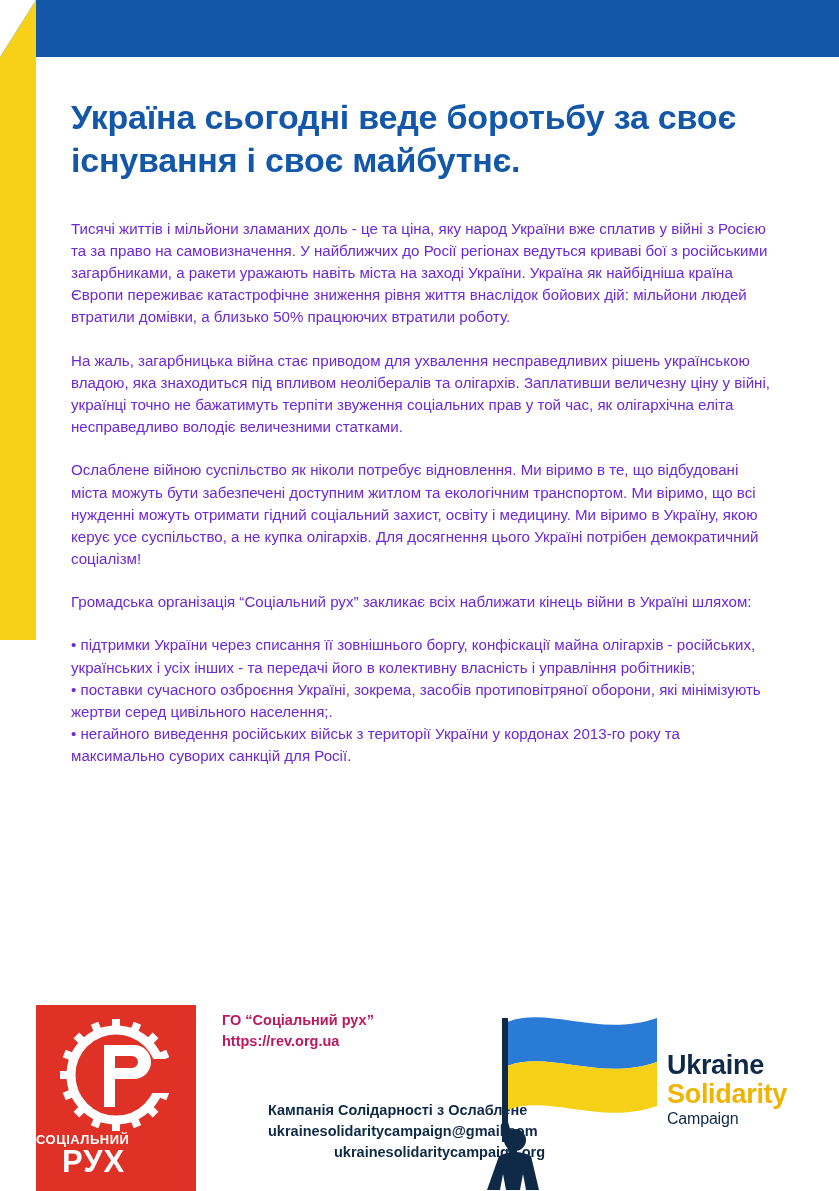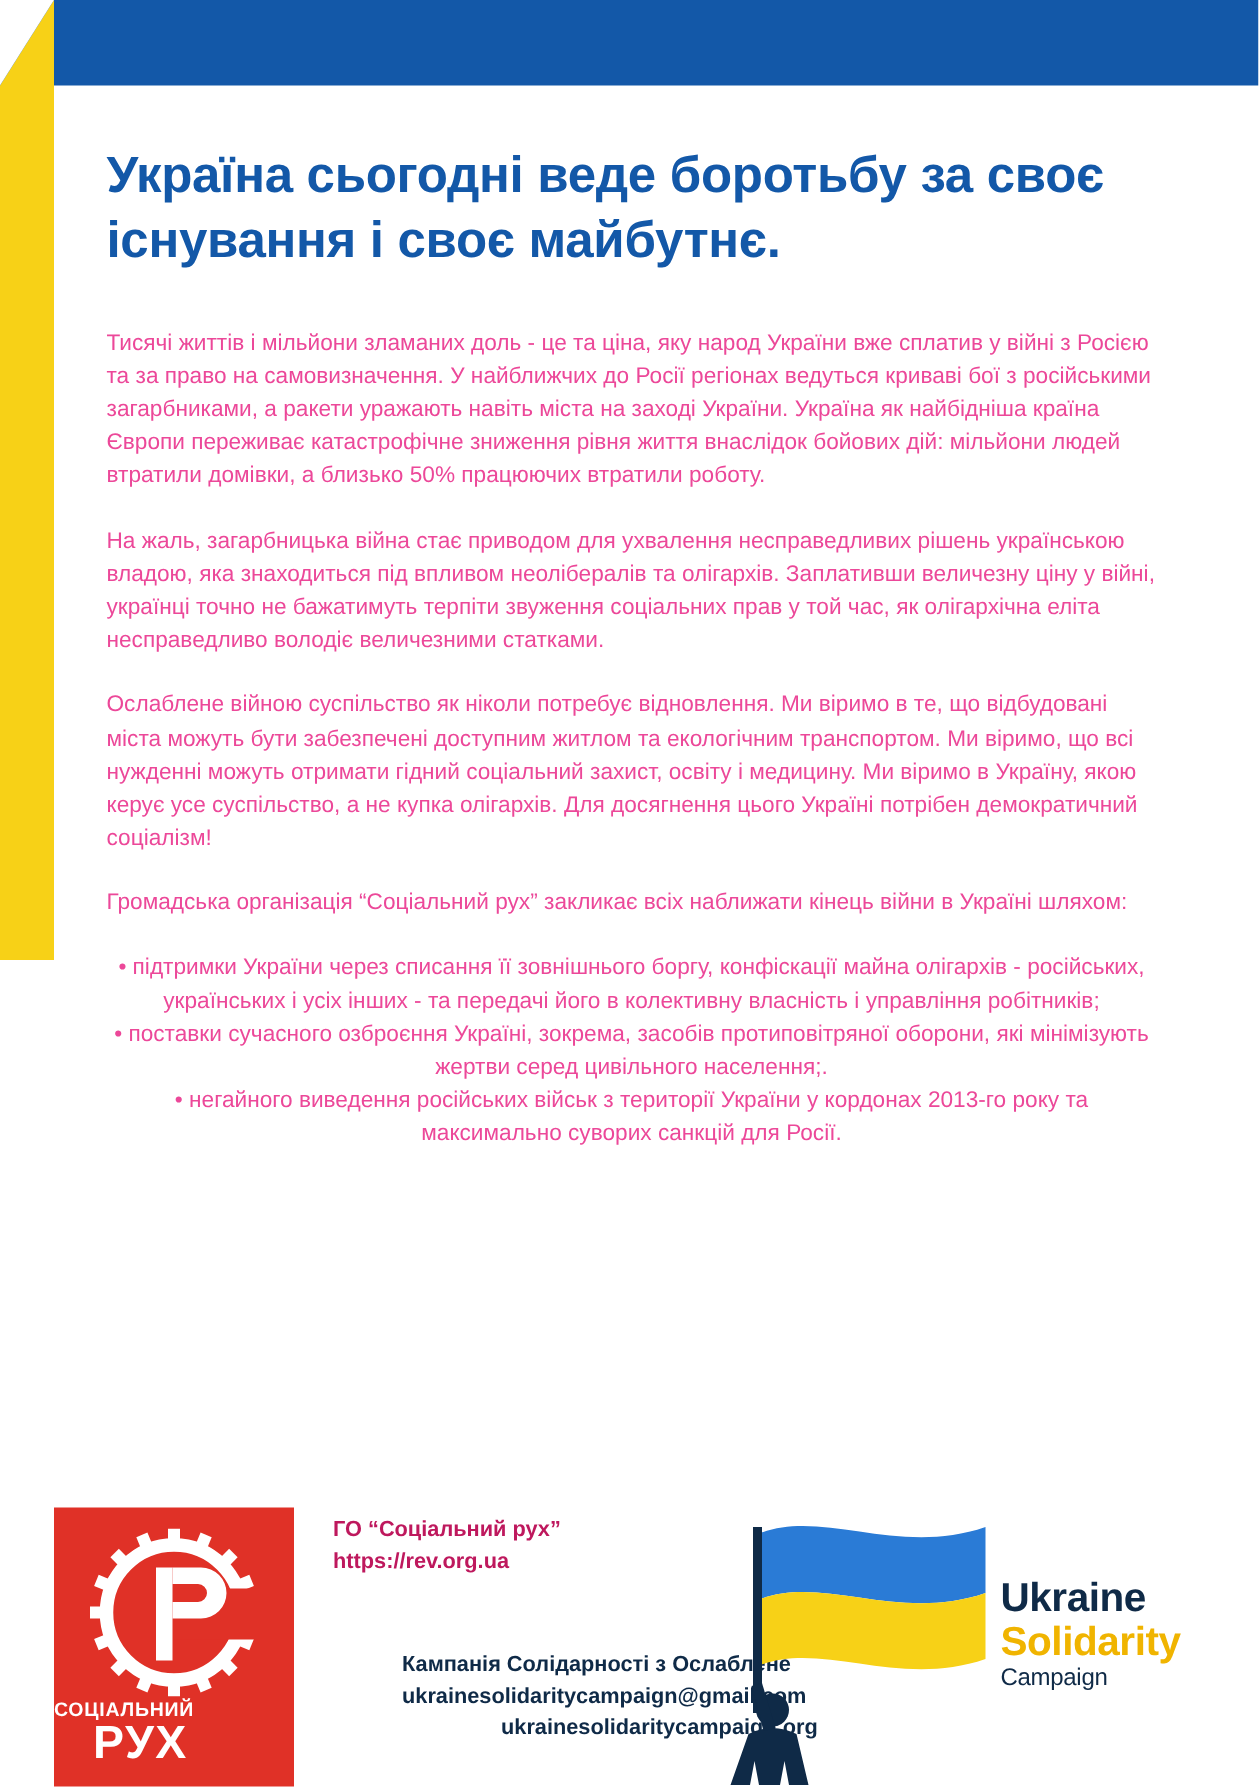--- a/index.html
+++ b/index.html
@@ -61,26 +61,26 @@
   .headline {
     color: #1358a8;
     font-size: 34px;
     line-height: 1.26;
     font-weight: bold;
     margin: 0 0 36px 0;
     letter-spacing: -0.2px;
   }
 
   .body-text p {
-    color: #ec4899;
+    color: #6d28d9;
     font-size: 15.1px;
     line-height: 1.47;
     margin: 0 0 21px 0;
   }
-  .body-text p.bullets { margin-bottom: 21px; text-align: center; }
+  .body-text p.bullets { margin-bottom: 21px; }
   .body-text p:last-child { margin-bottom: 0; }
 
   
   .footer {
     position: absolute;
     left: 0; top: 1000px;
     width: 839px; height: 191px;
   }
 
   .sr-logo {

